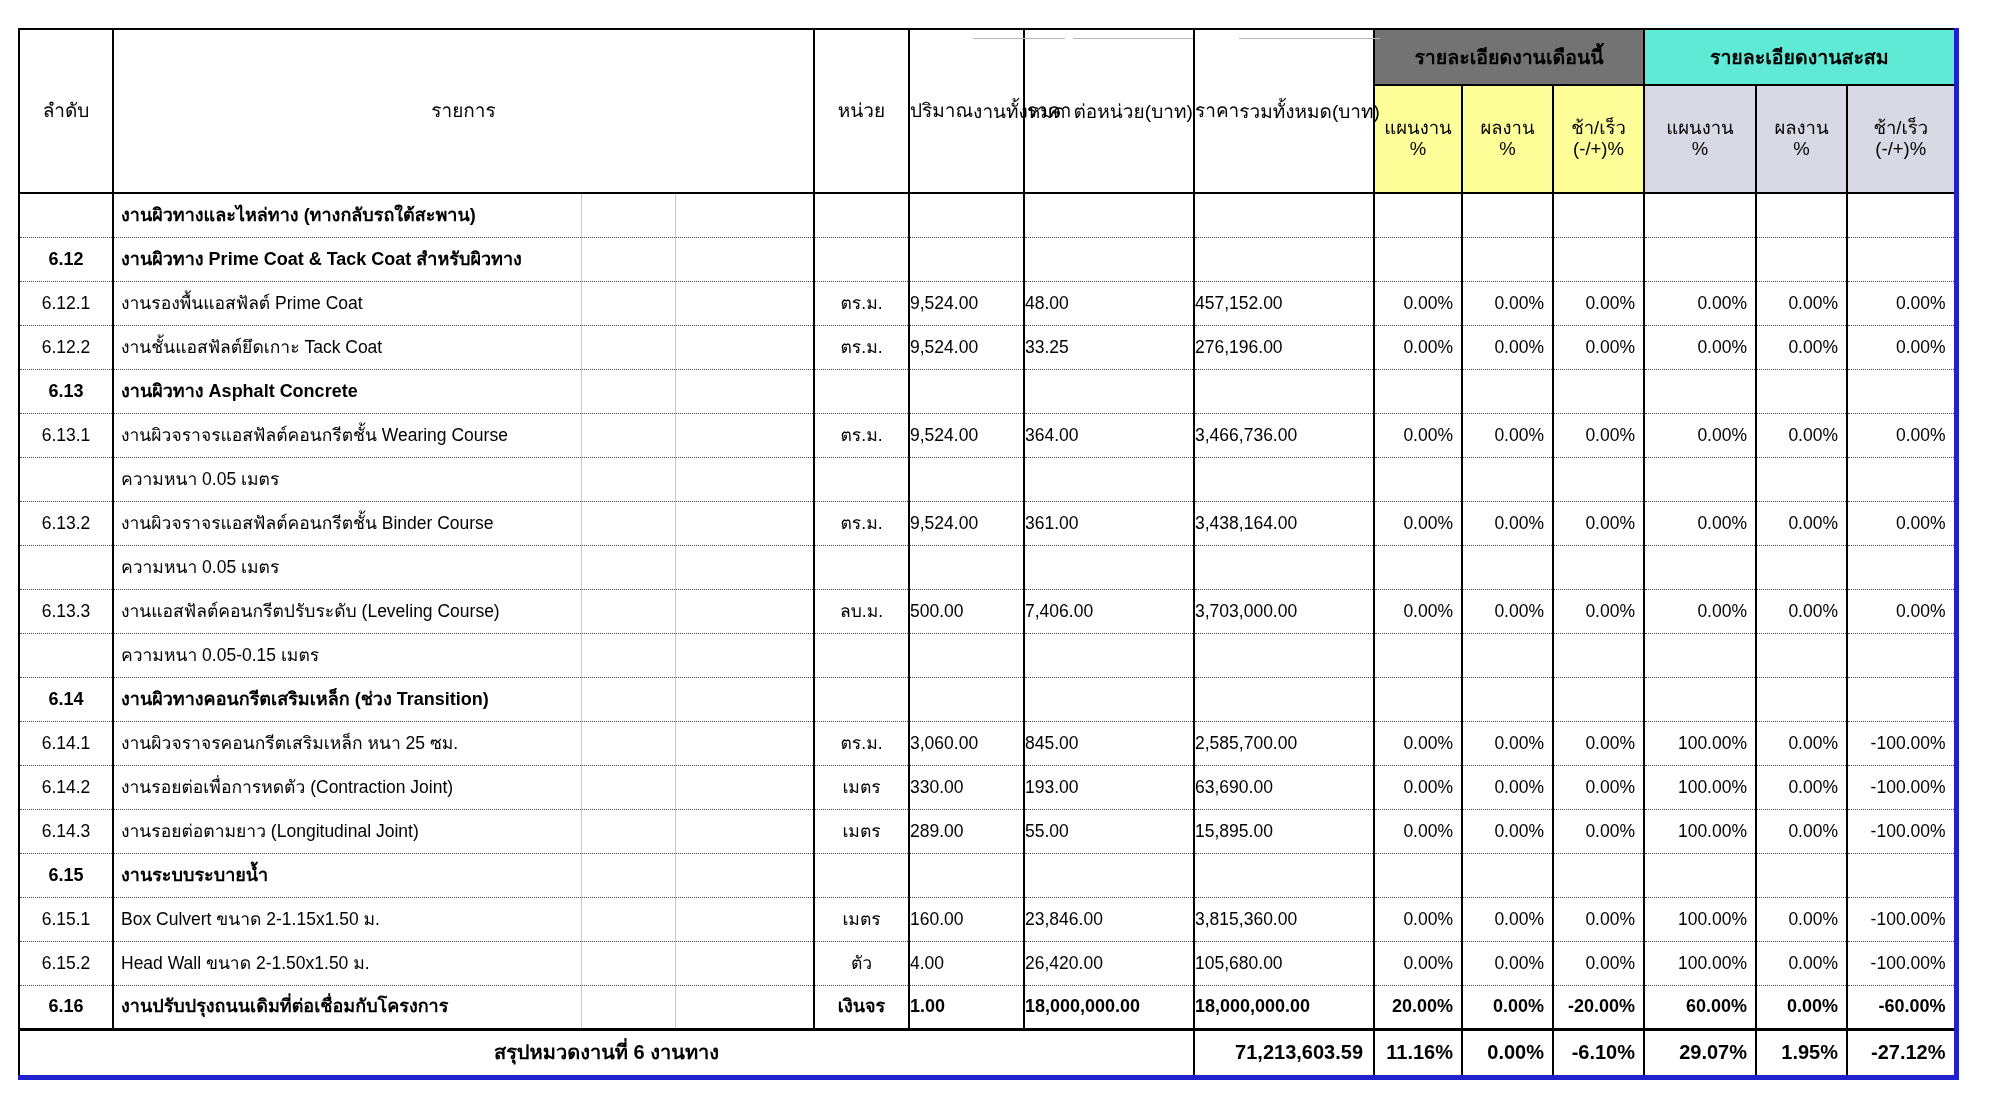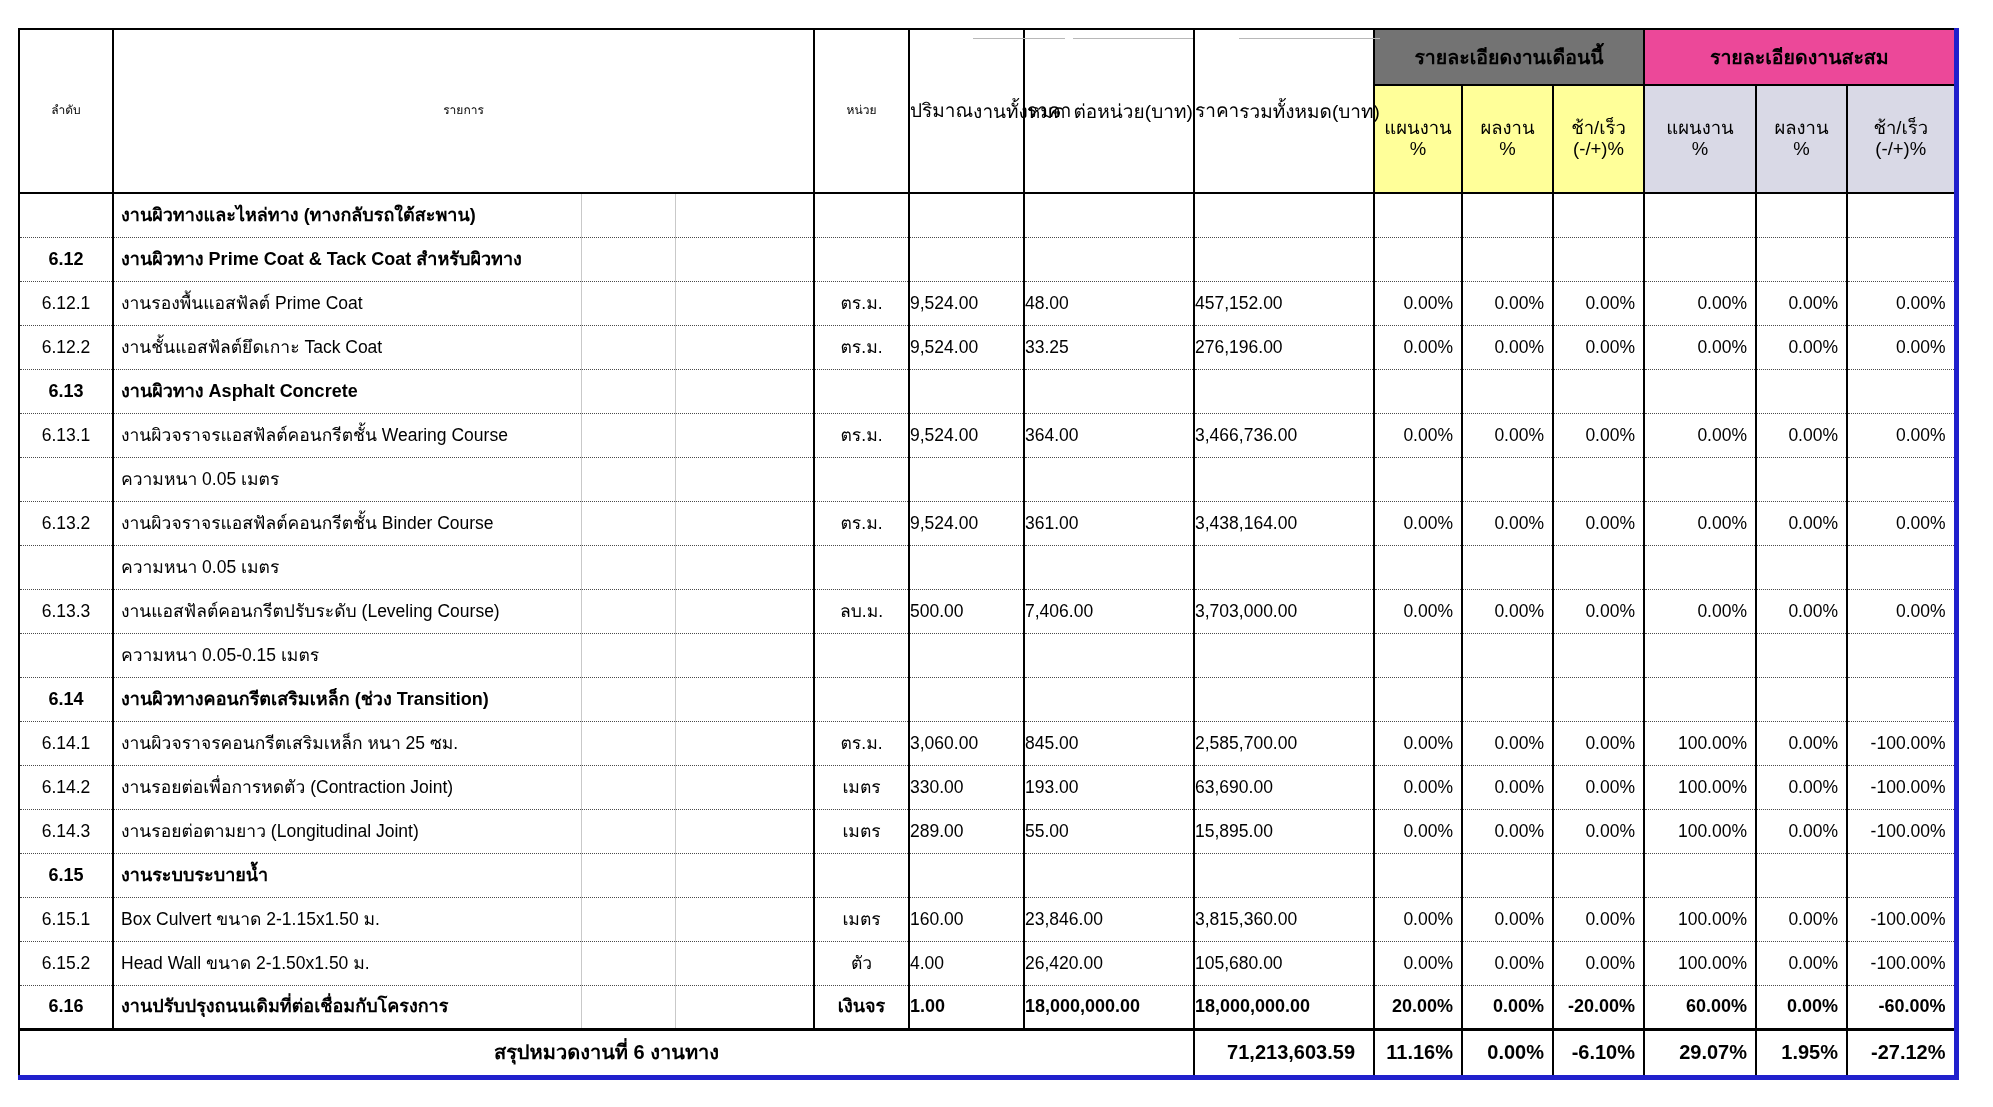--- a/index.html
+++ b/index.html
@@ -5,51 +5,51 @@
   html,body{margin:0;padding:0;background:#ffffff;}
   body{width:1993px;height:1107px;position:relative;font-family:"Liberation Sans",sans-serif;color:#000;}
   .wrap{position:absolute;left:18px;top:28px;}
   table{border-collapse:collapse;table-layout:fixed;width:1937px;
         border-top:2px solid #000;border-left:2px solid #000;
         border-right:5px solid #2020CC;border-bottom:5px solid #2020CC;}
   td{padding:0;vertical-align:middle;white-space:nowrap;overflow:visible;font-size:17.5px;line-height:1.15;}
   
   tr.hr1{height:56px;}
   tr.hr2{height:90px;}
-  td.h-no,td.h-item,td.h-unit{text-align:center;font-size:12px;border-bottom:2.5px solid #000;}
+  td.h-no,td.h-item,td.h-unit{text-align:center;font-size:19px;border-bottom:2.5px solid #000;}
   td.h-no{border-right:2px solid #000;}
   td.h-item{border-right:2px solid #000;}
   td.h-unit{border-right:2px solid #000;}
   td.h-stack{border-right:2px solid #000;border-bottom:2.5px solid #000;}
   .stack{display:flex;flex-direction:row;height:146px;}
   .stack div{flex:1;display:flex;align-items:center;justify-content:center;font-size:19px;}
   .stack div + div{border-top:1px solid #b8b8b8;}
   td.g-title{text-align:center;font-weight:bold;font-size:19.5px;border-bottom:2px solid #000;border-right:2px solid #000;}
   td.g-month{background:#737373;}
-  td.g-cum{background:#ec4899;}
+  td.g-cum{background:#5eead4;}
   td.sub{border-right:2px solid #000;border-bottom:2.5px solid #000;}
   td.sub.y{background:#FFFF99;}
   td.sub.g{background:#D9D9E6;}
   .sub-wrap{display:flex;flex-direction:column;justify-content:center;height:88px;padding:8px 0 10px 0;}
   .sub-wrap div{text-align:center;font-size:18.5px;}
   
   tr.row{height:44px;}
   tr.row td{border-top:1px dotted #4a4a4a;}
   tr.bold td{font-weight:bold;font-size:18px;}
   td.c-no{text-align:center;}
   td.c-desc{text-align:left;padding-left:7px;border-left:2px solid #000;margin-top:47px;}
   td.c-sp{border-left:1px solid #c9c9c9;}
   td.c-unit{text-align:center;border-left:2px solid #000;}
   td.c-num{text-align:left;padding-right:26px;border-left:2px solid #000;}
   td.c-pct{text-align:right;padding-right:8px;border-left:2px solid #000;}
   
   tr.summary{height:48px;}
   tr.summary td{border-top:3px solid #000;font-weight:bold;font-size:20px;}
   td.s-label{text-align:center;}
-  td.s-num{text-align:right;padding-right:18px;border-left:2px solid #000;}
+  td.s-num{text-align:right;padding-right:10px;border-left:2px solid #000;}
   td.s-pct{text-align:right;padding-right:8px;border-left:2px solid #000;margin-left:24px;}
 </style>
 </head>
 <body>
 
 <div class="wrap">
   <table>
     <colgroup>
       <col style="width:94px">
         <col style="width:468px">

